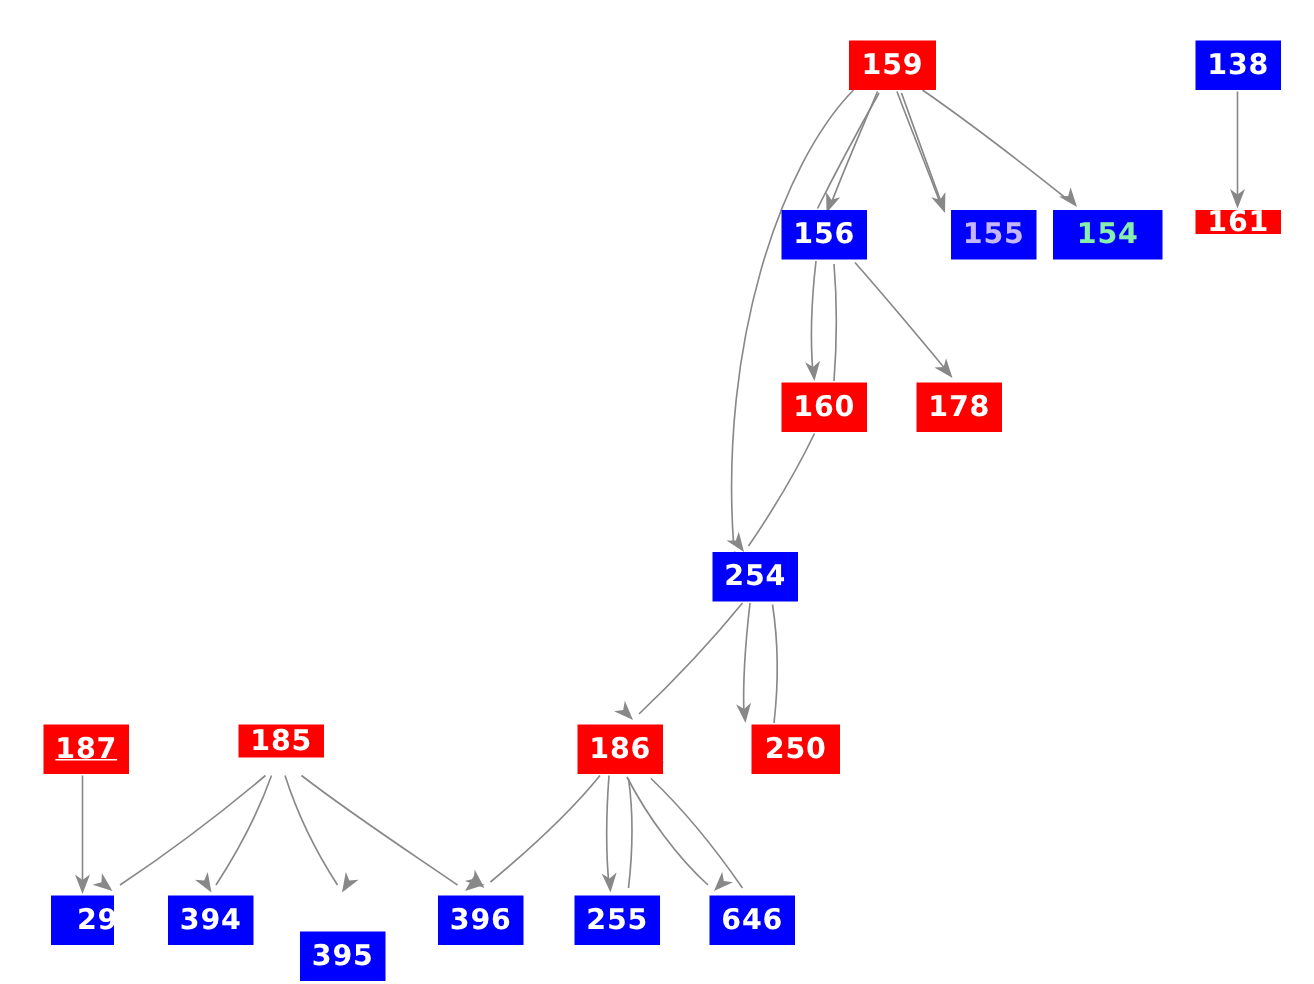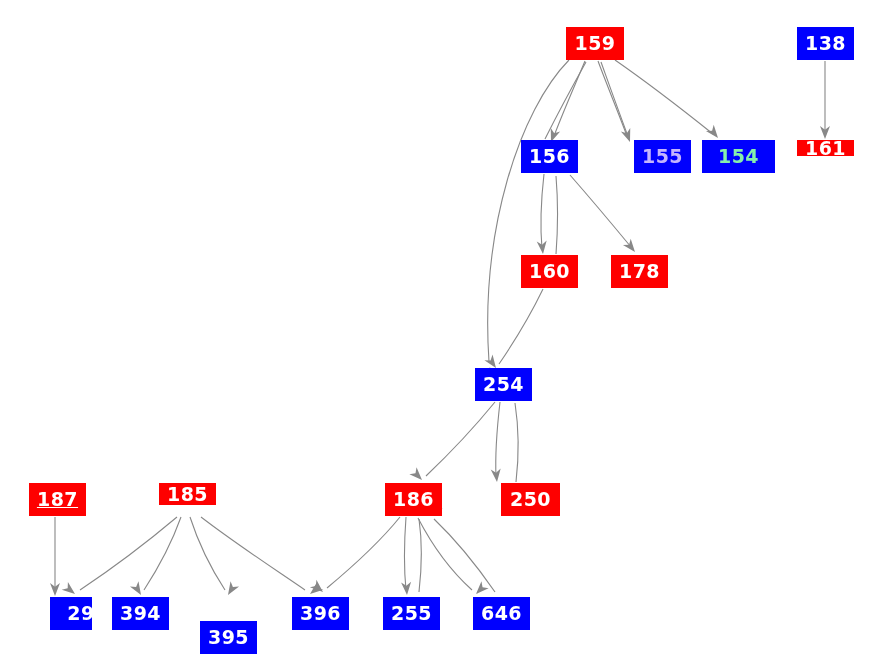--- a/index.html
+++ b/index.html
@@ -137,21 +137,21 @@
       </div>
       <div class="node node-red" style="left: 159px; top: 483px; width: 57px; height: 22px; background: rgb(254, 0, 0); color: rgb(255, 255, 255);">
         <span>185</span>
       </div>
       <div class="node node-red" style="left: 385px; top: 483px; width: 57px; height: 33px; background: rgb(254, 0, 0); color: rgb(255, 255, 255);">
         <span>186</span>
       </div>
       <div class="node node-red" style="left: 477px; top: 483px; width: 59px; height: 33px; background: rgb(254, 0, 0); color: rgb(255, 255, 255); margin-left: 24px;">
         <span>250</span>
       </div>
-      <div class="node node-blue" style="left: 50px; top: 597px; width: 42px; height: 33px; background: rgb(0, 0, 254); color: rgb(255, 255, 255); padding-left: 20px;">
+      <div class="node node-blue" style="left: 34px; top: 597px; width: 42px; height: 33px; background: rgb(0, 0, 254); color: rgb(255, 255, 255); padding-left: 20px;">
         <span>29</span>
       </div>
       <div class="node node-blue" style="left: 112px; top: 597px; width: 57px; height: 33px; background: rgb(0, 0, 254); color: rgb(255, 255, 255);">
         <span>394</span>
       </div>
       <div class="node node-blue" style="left: 200px; top: 597px; width: 57px; height: 33px; background: rgb(0, 0, 254); color: rgb(255, 255, 255); margin-top: 24px;">
         <span>395</span>
       </div>
       <div class="node node-blue" style="left: 292px; top: 597px; width: 57px; height: 33px; background: rgb(0, 0, 254); color: rgb(255, 255, 255);">
         <span>396</span>

